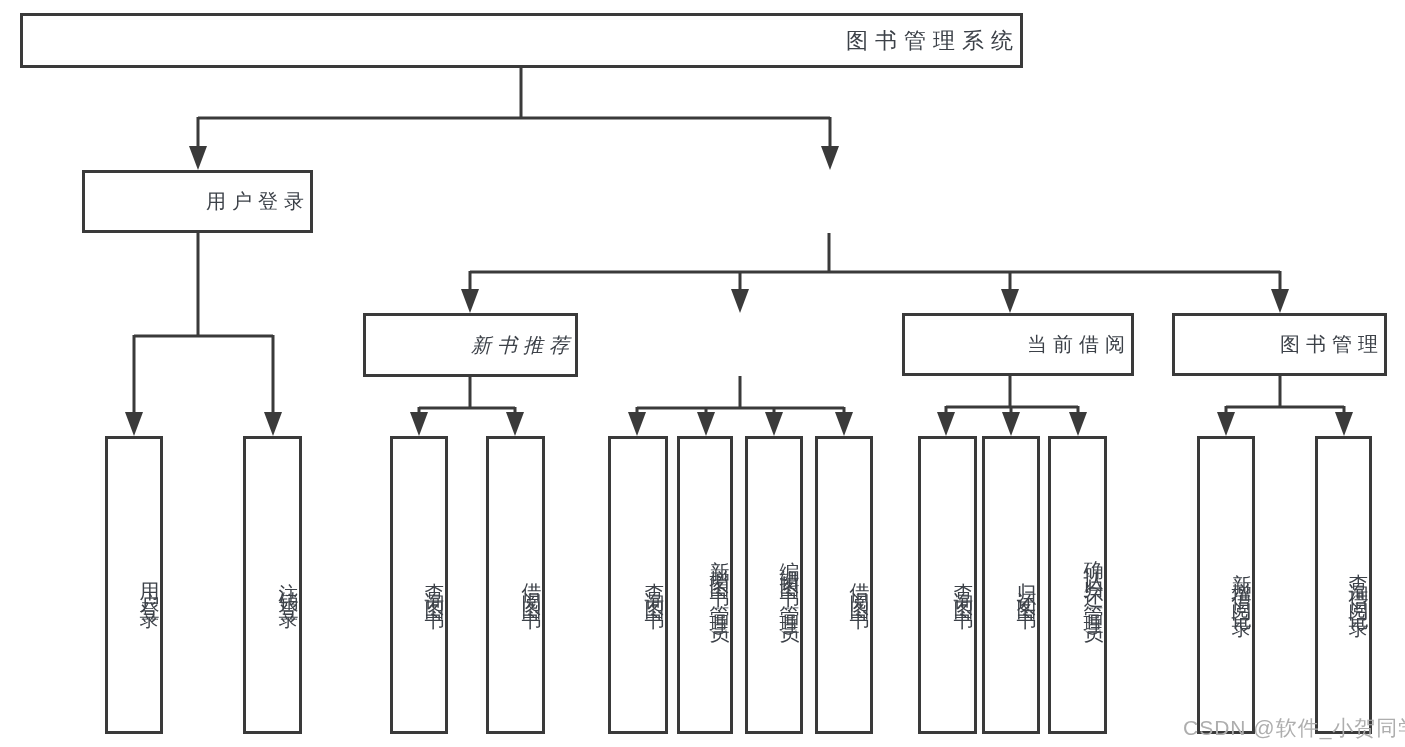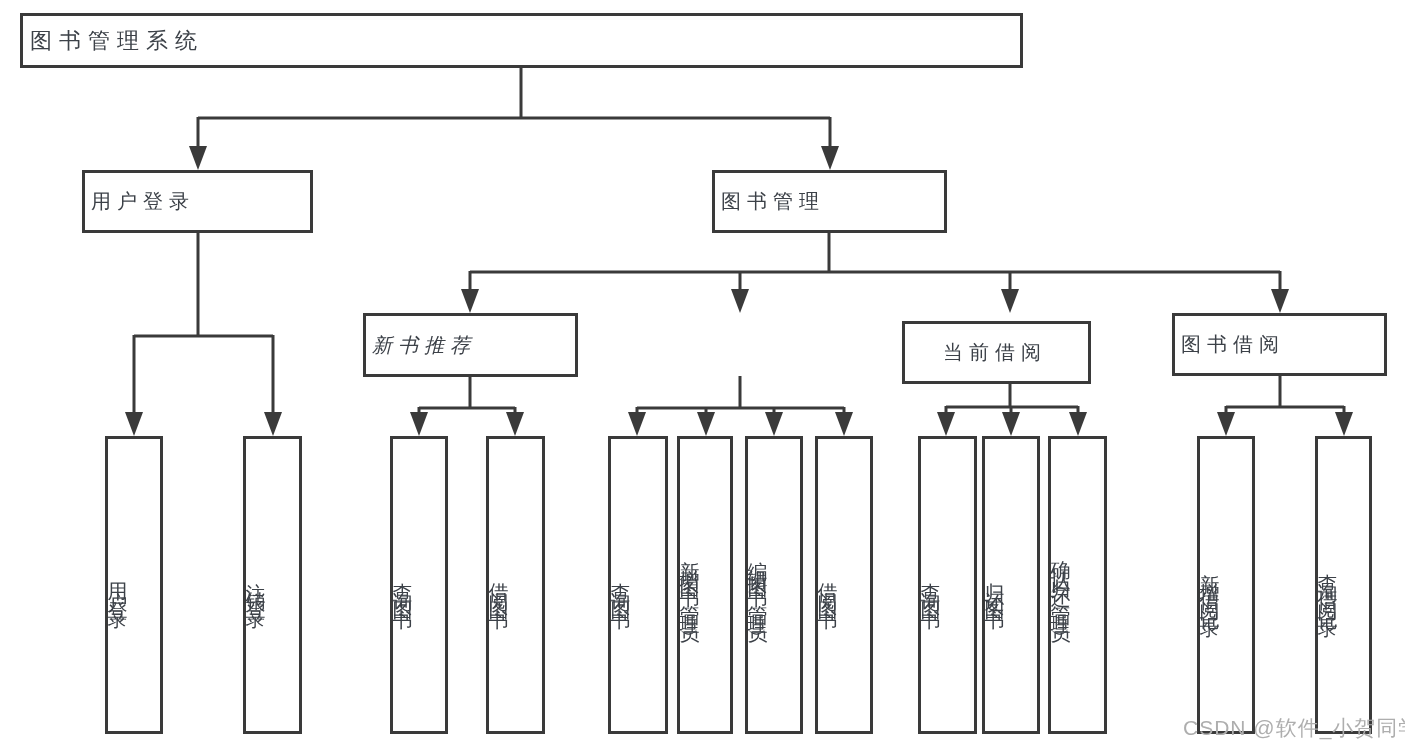--- a/index.html
+++ b/index.html
@@ -9,21 +9,21 @@
     background:var(--bg,#fff);
     overflow:hidden;
     font-family:"Liberation Sans",sans-serif;
   }
   .connectors{position:absolute;left:0;top:0;z-index:1;}
   .node{
     position:absolute;
     box-sizing:border-box;
     background:#ffffff;
     border:3px solid var(--line,#3a3a3a);
-    display:flex;align-items:center;justify-content:flex-start;
+    display:flex;align-items:center;justify-content:flex-end;
     color:var(--text,#3c4148);
     z-index:2;
   }
   .node.h span{
     font-size:20px;
     letter-spacing:6px;
     text-indent:6px;
     white-space:nowrap;
   }
   .node.root span{
@@ -85,32 +85,29 @@
     </g>
   </svg>
 
   <div class="node h root" style="left:20px;top:13px;width:1003px;height:55px;">
     <span>图书管理系统</span>
   </div>
 
   <div class="node h" style="left:82px;top:170px;width:231px;height:63px;">
     <span>用户登录</span>
   </div>
-  <div class="node h" style="left:712px;top:170px;width:235px;height:63px;">
-    <span>图书管理</span>
-  </div>
 
   <div class="node h" style="left:363px;top:313px;width:215px;height:64px;font-style:italic;">
     <span>新书推荐</span>
   </div>
-  <div class="node h" style="left:902px;top:321px;width:189px;height:63px;padding-left:32px;">
+  <div class="node h" style="left:902px;top:313px;width:232px;height:63px;padding-left:32px;">
     <span>当前借阅</span>
   </div>
   <div class="node h" style="left:1172px;top:313px;width:215px;height:63px;">
-    <span>图书借阅</span>
+    <span>图书管理</span>
   </div>
 
   <div class="node v" style="left:105px;top:436px;width:58px;height:298px;">
     <span>用户登录</span>
   </div>
   <div class="node v" style="left:243px;top:436px;width:59px;height:298px;">
     <span>注销登录</span>
   </div>
   <div class="node v" style="left:390px;top:436px;width:58px;height:298px;">
     <span>查询图书</span>

